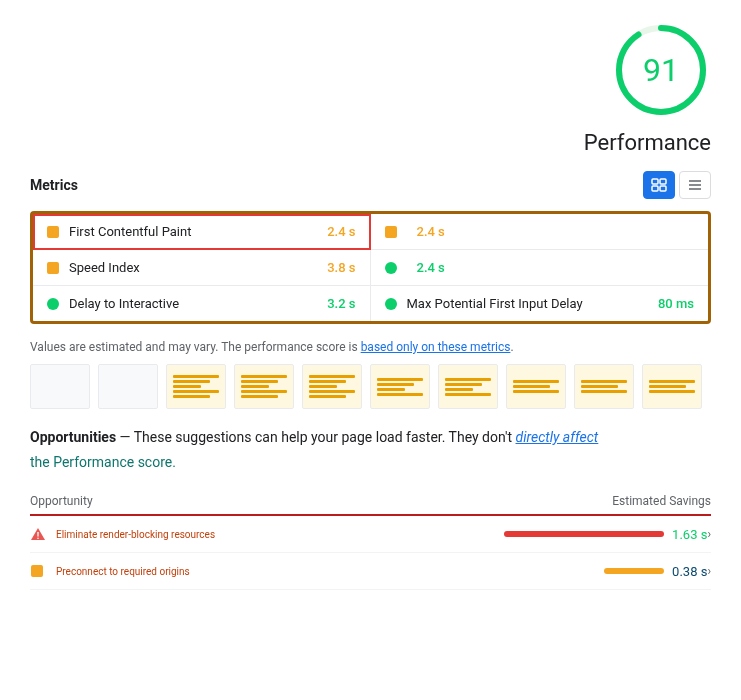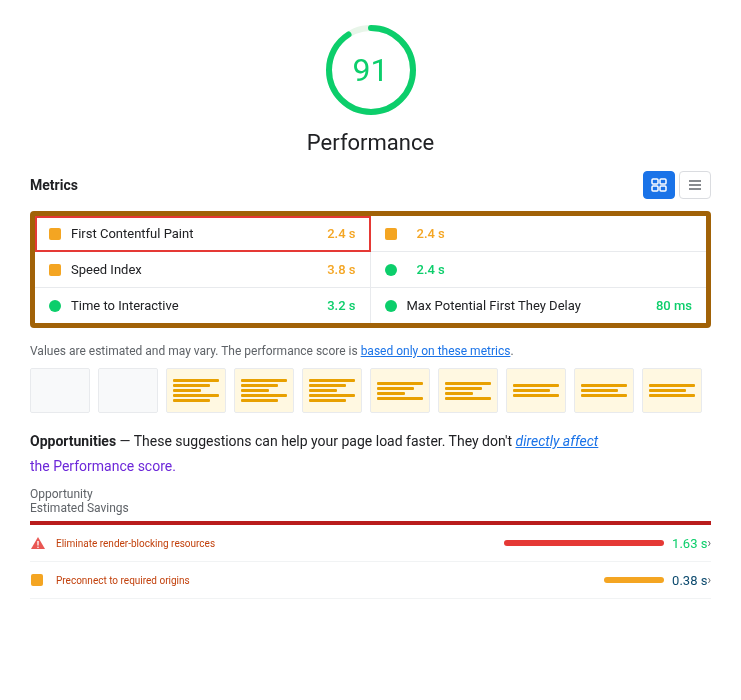--- a/index.html
+++ b/index.html
@@ -9,21 +9,21 @@
       color: #202124;
       width: 741px;
       min-height: 700px;
       padding: 20px 30px;
     }
 
     
     .score-section {
       display: flex;
       flex-direction: column;
-      align-items: center;
+      align-items: flex-end;
       margin-bottom: 16px;
     }
     .score-circle-container {
       position: relative;
       width: 100px;
       height: 100px;
       margin-bottom: 10px;
     }
     .score-circle-container svg {
       transform: rotate(-90deg);
@@ -78,21 +78,21 @@
     .toggle-btn.active svg rect,
     .toggle-btn.active svg line {
       stroke: #fff;
     }
 
     
     .metrics-grid {
       display: grid;
       grid-template-columns: 1fr 1fr;
       gap: 0;
-      border: 5px solid #a16207;
+      border: 3px solid #a16207;
       border-radius: 4px;
       margin-bottom: 14px;
     }
     .metric-item {
       display: flex;
       align-items: center;
       padding: 10px 14px;
       border-bottom: 1px solid #e8eaed;
       border-right: 1px solid #e8eaed;
     }
@@ -190,32 +190,31 @@
     .opportunities-header strong {
       font-weight: 700;
     }
     .opportunities-header a {
       color: #1a73e8;
       text-decoration: underline;
       font-style: italic;
     }
     .opp-subtext {
       font-size: 14px;
-      color: #6d28d9;
-      margin-bottom: 9px;
+      color: #0f766e;
+      margin-bottom: 20px;
     }
 
     
     .opp-table-header {
       display: flex;
       justify-content: space-between;
       padding: 4px 0 6px 0;
-      border-bottom: 4px solid #b91c1c;
+      border-bottom: 2px solid #b91c1c;
       margin-bottom: 0;
-      flex-direction: column;
     }
     .opp-col-label {
       font-size: 12px;
       color: #5f6368;
     }
     .opp-col-label.right { text-align: left; }
 
     .opp-row {
       display: flex;
       align-items: center;
@@ -309,26 +308,26 @@
     <span class="metric-name">Speed Index</span>
     <span class="metric-value orange">3.8 s</span>
   </div>
   <div class="metric-item">
     <div class="metric-dot green"></div>
     <span class="metric-value green">2.4 s</span>
   </div>
 
   <div class="metric-item">
     <div class="metric-dot green"></div>
-    <span class="metric-name">Time to Interactive</span>
+    <span class="metric-name">Delay to Interactive</span>
     <span class="metric-value green">3.2 s</span>
   </div>
   <div class="metric-item">
     <div class="metric-dot green"></div>
-    <span class="metric-name">Max Potential First They Delay</span>
+    <span class="metric-name">Max Potential First Input Delay</span>
     <span class="metric-value green">80 ms</span>
   </div>
 </div>
 
 <p class="info-text">
   <span>Values are estimated and may vary. The performance score is </span><a href="#">based only on these metrics</a><span>.</span>
 </p>
 
 <div class="thumbnails-row">
   <div class="thumbnail">

